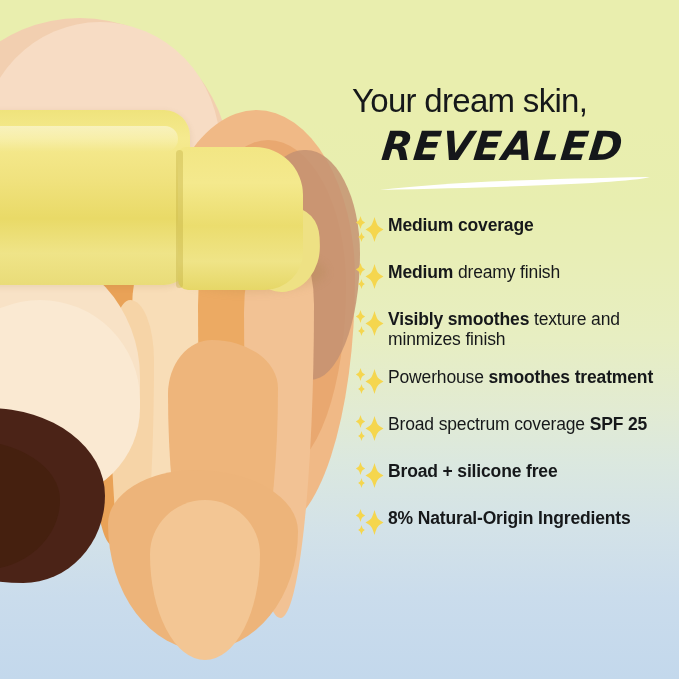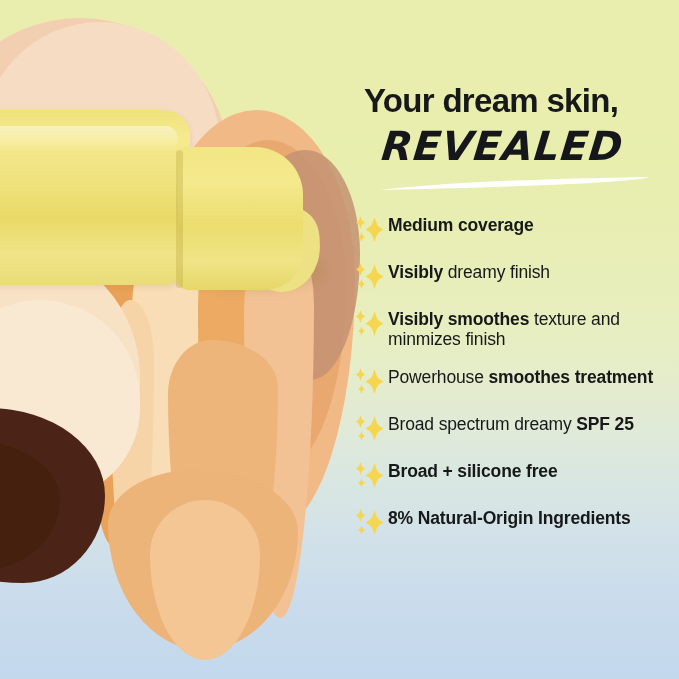--- a/index.html
+++ b/index.html
@@ -266,24 +266,24 @@
   
   #content {
     position: absolute;
     left: 350px;
     top: 0;
     width: 329px;
     height: 679px;
   }
   .headline-line1 {
     position: absolute;
-    left: 14px;
+    left: 2px;
     top: 84px;
     font-size: 33px;
-    font-weight: 700;
+    font-weight: 400;
     letter-spacing: -0.7px;
     color: #16181a;
     line-height: 1;
     white-space: nowrap;
   }
   .headline-line2 {
     position: absolute;
     left: 32px;
     top: 126px;
     font-size: 40px;
@@ -415,21 +415,21 @@
        C 11.879999999999999 5.58, 11.879999999999999 5.58, 15.1 7.5
        C 11.879999999999999 9.42, 11.879999999999999 9.42, 10.5 13.9
        C 9.120000000000001 9.42, 9.120000000000001 9.42, 5.9 7.5
        C 9.120000000000001 5.58, 9.120000000000001 5.58, 10.5 1.0999999999999996 Z" fill="#f5d64e"></path>
               <path d="M 11.5 17
        C 12.52 20.5, 12.52 20.5, 14.9 22
        C 12.52 23.5, 12.52 23.5, 11.5 27
        C 10.48 23.5, 10.48 23.5, 8.1 22
        C 10.48 20.5, 10.48 20.5, 11.5 17 Z" fill="#f5d64e"></path>
             </svg></span>
-          <span class="btext"><b>Visibly</b><span> dreamy finish</span></span>
+          <span class="btext"><b>Medium</b><span> dreamy finish</span></span>
         </div>
         <div class="bullet">
           <span class="spark"><svg viewBox="0 0 38 30" width="38" height="30">
               <path d="M 24.5 2
        C 27.2 10.75, 27.2 10.75, 33.5 14.5
        C 27.2 18.25, 27.2 18.25, 24.5 27
        C 21.8 18.25, 21.8 18.25, 15.5 14.5
        C 21.8 10.75, 21.8 10.75, 24.5 2 Z" fill="#f5d64e"></path>
               <path d="M 10.5 1.0999999999999996
        C 11.879999999999999 5.58, 11.879999999999999 5.58, 15.1 7.5
@@ -475,21 +475,21 @@
        C 11.879999999999999 5.58, 11.879999999999999 5.58, 15.1 7.5
        C 11.879999999999999 9.42, 11.879999999999999 9.42, 10.5 13.9
        C 9.120000000000001 9.42, 9.120000000000001 9.42, 5.9 7.5
        C 9.120000000000001 5.58, 9.120000000000001 5.58, 10.5 1.0999999999999996 Z" fill="#f5d64e"></path>
               <path d="M 11.5 17
        C 12.52 20.5, 12.52 20.5, 14.9 22
        C 12.52 23.5, 12.52 23.5, 11.5 27
        C 10.48 23.5, 10.48 23.5, 8.1 22
        C 10.48 20.5, 10.48 20.5, 11.5 17 Z" fill="#f5d64e"></path>
             </svg></span>
-          <span class="btext"><span>Broad spectrum dreamy </span><b>SPF 25</b></span>
+          <span class="btext"><span>Broad spectrum coverage </span><b>SPF 25</b></span>
         </div>
         <div class="bullet">
           <span class="spark"><svg viewBox="0 0 38 30" width="38" height="30">
               <path d="M 24.5 2
        C 27.2 10.75, 27.2 10.75, 33.5 14.5
        C 27.2 18.25, 27.2 18.25, 24.5 27
        C 21.8 18.25, 21.8 18.25, 15.5 14.5
        C 21.8 10.75, 21.8 10.75, 24.5 2 Z" fill="#f5d64e"></path>
               <path d="M 10.5 1.0999999999999996
        C 11.879999999999999 5.58, 11.879999999999999 5.58, 15.1 7.5

